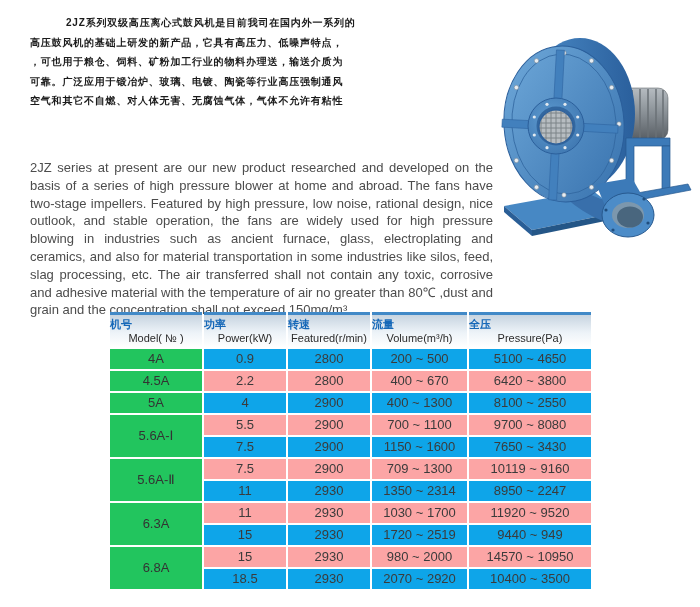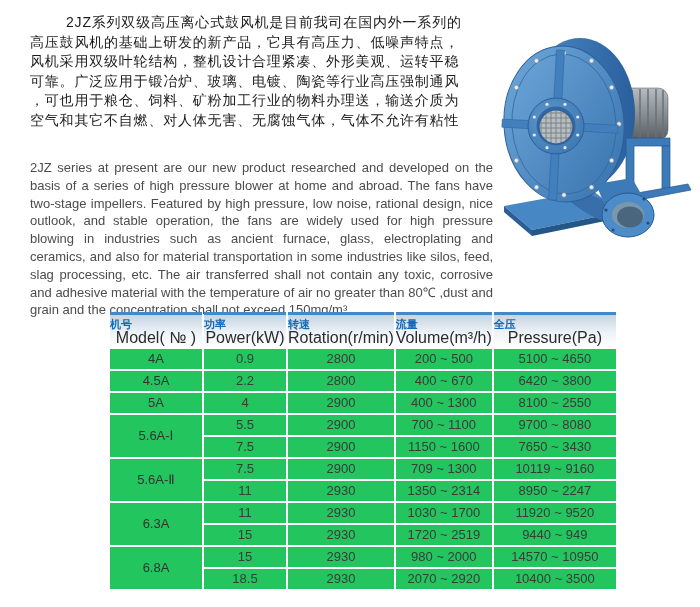--- a/index.html
+++ b/index.html
@@ -1,52 +1,51 @@
 <!DOCTYPE html>
 <html><head>
 <meta charset="utf-8">
 <style>
   html,body{margin:0;padding:0}
   body{
     width:700px;height:607px;position:relative;overflow:hidden;
     background:#ffffff;font-family:"Liberation Sans",sans-serif;
   }
   
-  .intro-cn{position:absolute;left:30px;top:13px;width:464px;font-weight:400;font-size:14px;color:#1b1b1b}
+  .intro-cn{position:absolute;left:30px;top:13px;width:464px;font-weight:700;font-size:10px;color:#1b1b1b}
   .cn-line{line-height:19.6px;white-space:nowrap;letter-spacing:0.8px}
   .cn-line.indent{text-indent:36px}
   
   .intro-en{position:absolute;left:30px;top:159px;width:463px;font-size:13px;line-height:17.8px;color:#4c4c4c;text-align:justify}
   
   .photo{position:absolute;left:492px;top:14px;width:206px;height:236px}
   
   table.spec{position:absolute;left:108px;top:310px;border-collapse:separate;border-spacing:2px;table-layout:fixed}
   table.spec th{
     background:linear-gradient(180deg,#c7d4e0 0%,#edf3f8 55%,#ffffff 100%);
     border-top:3px solid #4189c7;
     padding:2px 0 3px;font-weight:400;vertical-align:middle;
   }
   .th-cn{font-size:11px;font-weight:700;color:#1668b8;line-height:15px;text-align:left}
-  .th-en{font-size:16px;color:#2b2b2b;line-height:12px;}
+  .th-en{font-size:11px;color:#2b2b2b;line-height:12px;}
   table.spec td{
     height:20px;line-height:20px;padding:0;text-align:center;
-    font-size:13px;color:#3b3b3b;background:#22c55e;
+    font-size:13px;color:#3b3b3b;background:#0ea5e9;
   }
-  table.spec td.alt{background:#22c55e}
+  table.spec td.alt{background:#fca5a5}
   table.spec td.model{background:#22c55e;color:#333}
 </style>
 </head>
 <body>
 
 <div class="intro-cn">
     <div class="cn-line indent">2JZ系列双级高压离心式鼓风机是目前我司在国内外一系列的</div>
     <div class="cn-line">高压鼓风机的基础上研发的新产品，它具有高压力、低噪声特点，</div>
-    <div class="cn-line">风机采用双级叶轮结构，整机设计合理紧凑、外形美观、运转平稳</div>
+    <div class="cn-line">，可也用于粮仓、饲料、矿粉加工行业的物料办理送，输送介质为</div>
     <div class="cn-line">可靠。广泛应用于锻冶炉、玻璃、电镀、陶瓷等行业高压强制通风</div>
-    <div class="cn-line">，可也用于粮仓、饲料、矿粉加工行业的物料办理送，输送介质为</div>
     <div class="cn-line">空气和其它不自燃、对人体无害、无腐蚀气体，气体不允许有粘性</div>
   </div>
 
 <div class="intro-en">2JZ series at present are our new product researched and developed on the basis of a series of high pressure blower at home and abroad. The fans have two-stage impellers. Featured by high pressure, low noise, rational design, nice outlook, and stable operation, the fans are widely used for high pressure blowing in industries such as ancient furnace, glass, electroplating and ceramics, and also for material transportation in some industries like silos, feed, slag processing, etc.  The air transferred shall not contain any toxic, corrosive and adhesive material with the temperature of air no greater than 80℃ ,dust and grain and the concentration shall not exceed 150mg/m³.</div>
 
 <div class="photo">
   <svg width="206" height="236" viewBox="0 0 206 236" xmlns="http://www.w3.org/2000/svg">
     <defs>
       <linearGradient id="gDisc" x1="0" y1="0" x2="1" y2="1">
         <stop offset="0" stop-color="#6fa9da"></stop>
@@ -184,21 +183,21 @@
         <th>
           <div class="th-cn">机号</div>
           <div class="th-en">Model( № )</div>
         </th>
         <th>
           <div class="th-cn">功率</div>
           <div class="th-en">Power(kW)</div>
         </th>
         <th>
           <div class="th-cn">转速</div>
-          <div class="th-en">Rotation(r/min)</div>
+          <div class="th-en">Featured(r/min)</div>
         </th>
         <th>
           <div class="th-cn">流量</div>
           <div class="th-en">Volume(m³/h)</div>
         </th>
         <th>
           <div class="th-cn">全压</div>
           <div class="th-en">Pressure(Pa)</div>
         </th>
       </tr>

